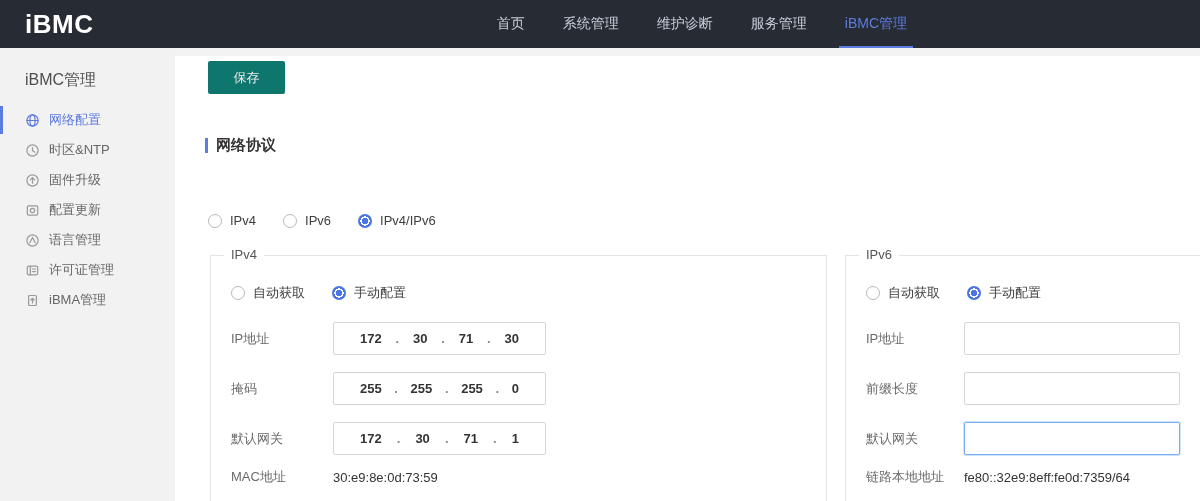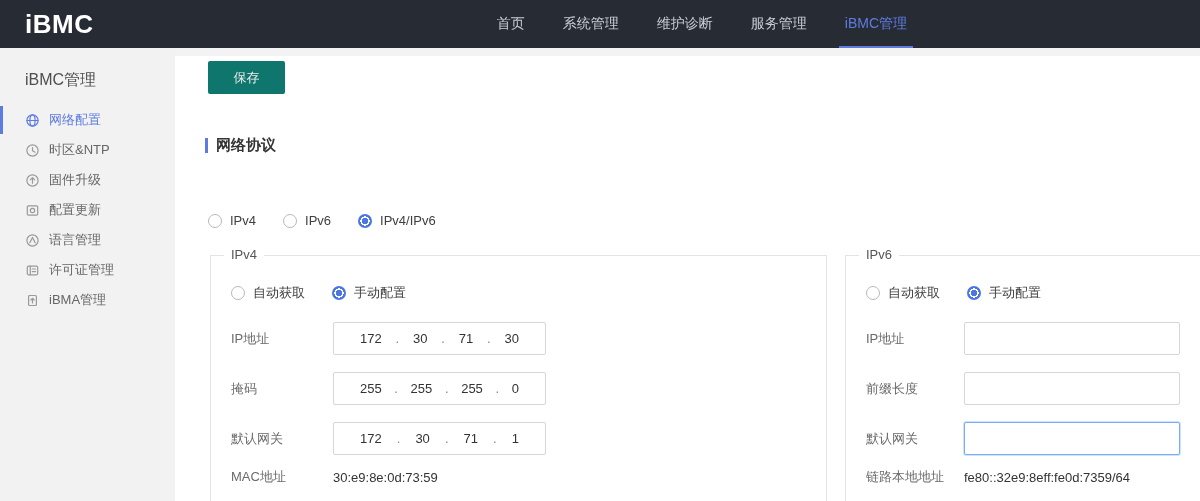--- a/index.html
+++ b/index.html
@@ -57,21 +57,21 @@
   .panel-ipv4{left:35px;width:617px;height:310px;}
   .panel-ipv6{left:670px;width:368px;height:310px;}
   .legend{position:absolute;top:-9px;left:13px;background:#fff;padding:0 7px;font-size:13px;color:#565656;}
   .panel-body{padding:28px 0 0 20px;}
   .mode-radios{margin-bottom:20px;}
   .frow{display:flex;align-items:center;margin-bottom:17px;}
   .frow.static{margin-top:-5px;margin-bottom:0;height:20px;}
   .flabel{font-size:13px;color:var(--label);flex:0 0 auto;}
   .panel-ipv4 .flabel{width:102px;}
   .panel-ipv6 .flabel{width:98px;}
-  .ipbox{width:213px;height:33px;border:1px solid var(--input-border);border-radius:2px;display:flex;align-items:center;justify-content:space-between;padding:0 26px;background:#fff;}
+  .ipbox{width:213px;height:33px;border:1px solid var(--input-border);border-radius:2px;display:flex;align-items:center;justify-content:space-between;padding:0 26px;background:#fff;font-weight:bold;}
   .ipbox .seg{font-size:13px;color:var(--value);}
   .ipbox .dot{font-size:13px;color:#8a8a8a;}
   .txt-input{width:216px;height:33px;border:1px solid var(--input-border);border-radius:2px;font-size:13px;color:var(--value);padding:0 8px;outline:none;background:#fff;}
   .txt-input.focused{border:1px solid var(--focus);box-shadow:0 0 0 1px rgba(121,174,246,.35);}
   .fvalue{font-size:13px;color:var(--value);}
 </style>
 </head>
 <body>
 
 <div class="page">

